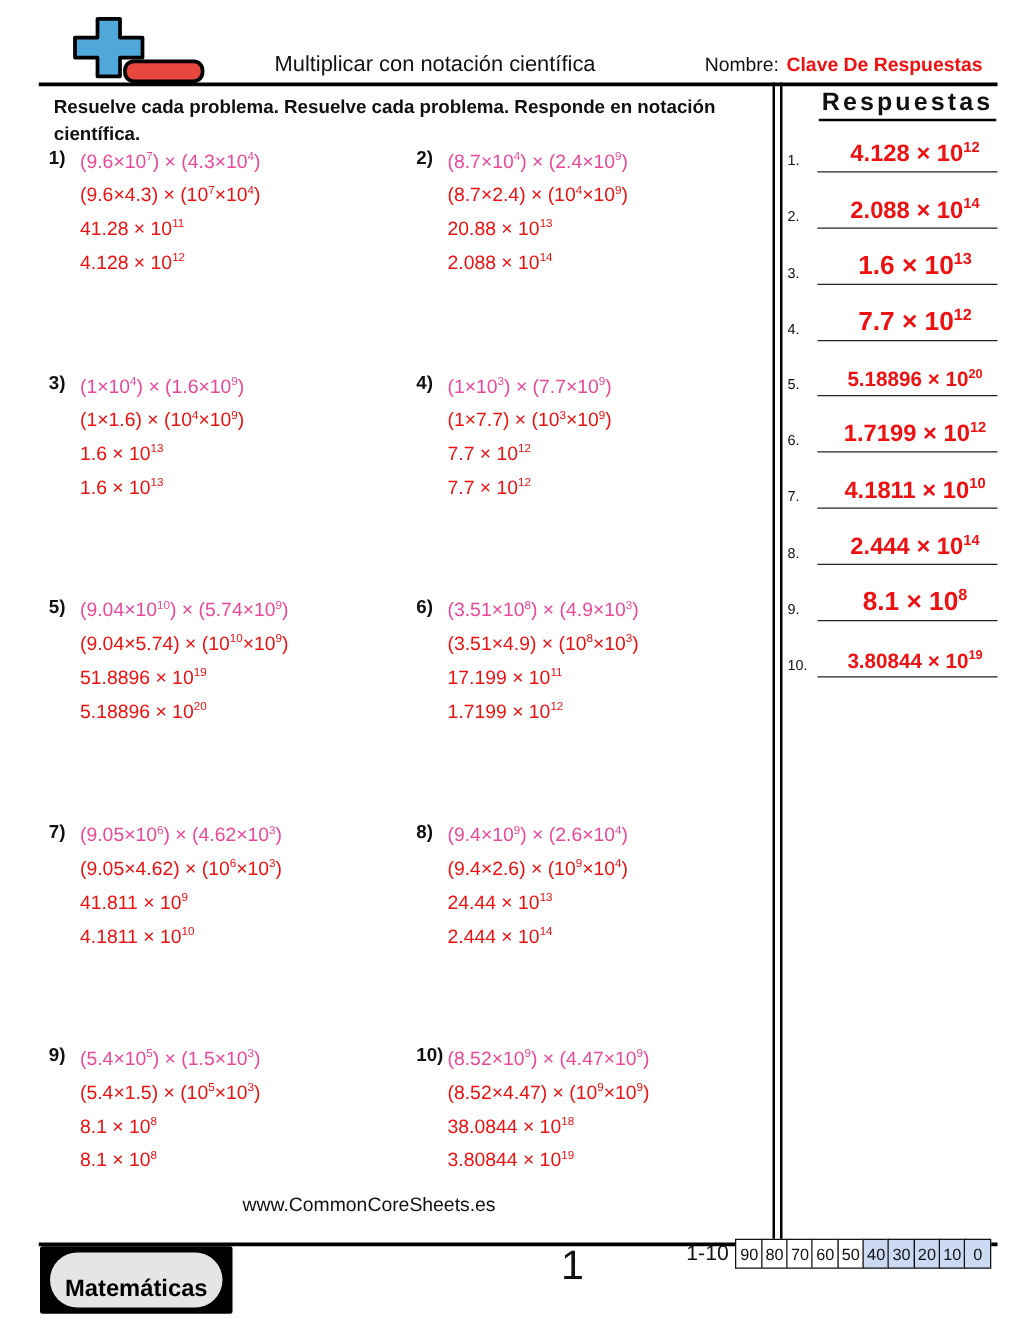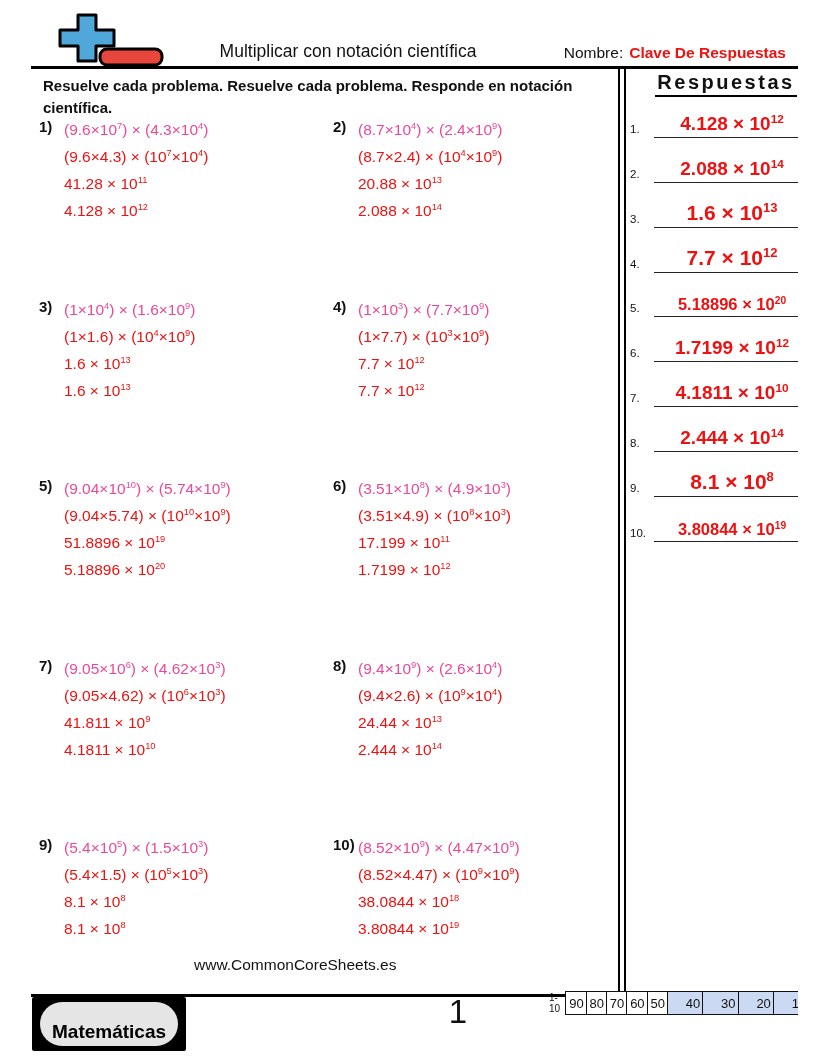--- a/index.html
+++ b/index.html
@@ -33,24 +33,24 @@
   .anum{width:24px;flex:none;font-size:11.5px;color:#111;padding-bottom:3px;}
   .aline{flex:1;margin-right:12px;border-bottom:1.7px solid #222;text-align:center;padding-bottom:2px;font-weight:bold;color:var(--red);white-space:nowrap;}
   .aline sup{font-size:62%;line-height:0;}
   
   .rule-bottom{position:absolute;left:13px;top:994px;width:790px;height:2.6px;background:#000;}
   .badge{position:absolute;left:14px;top:997px;background:#000;padding:5px 8px;border-radius:2px;}
   .badge-pill{background:#e5e5e5;border-radius:999px;padding:19px 12px 3px 12px;font-weight:bold;font-size:19px;color:#000;display:inline-block;}
   .site{position:absolute;left:176px;top:956px;font-size:15.5px;color:#111;}
   .pagenum{position:absolute;left:380px;top:993px;width:120px;text-align:center;font-size:33px;color:#111;}
   .score{position:absolute;left:531px;top:991px;display:flex;align-items:center;z-index:2;}
-  .score-label{font-size:10px;margin-right:7px;color:#111;}
+  .score-label{font-size:17px;margin-right:7px;color:#111;}
   .score-cells{display:flex;}
   .score-cell{width:20px;height:22px;border:1.7px solid #111;margin-left:-1.7px;display:flex;align-items:center;justify-content:center;font-size:13px;background:#fff;}
-  .score-cell.blue{background:var(--score-blue);padding-left:15px;}
+  .score-cell.blue{background:var(--score-blue);}
 </style>
 </head>
 <body>
 
 <div class="sheet">
 
   <svg class="logo-svg" width="112" height="54" viewBox="0 0 112 54">
     <path d="M22 2 h18 v15 h18 v16 h-18 v15 h-18 v-15 h-18 v-16 h18 z" fill="var(--logo-blue)" stroke="#000" stroke-width="3" stroke-linejoin="round"></path>
     <rect x="44" y="36" width="62" height="16" rx="7" fill="var(--logo-red)" stroke="#000" stroke-width="3"></rect>
   </svg>

